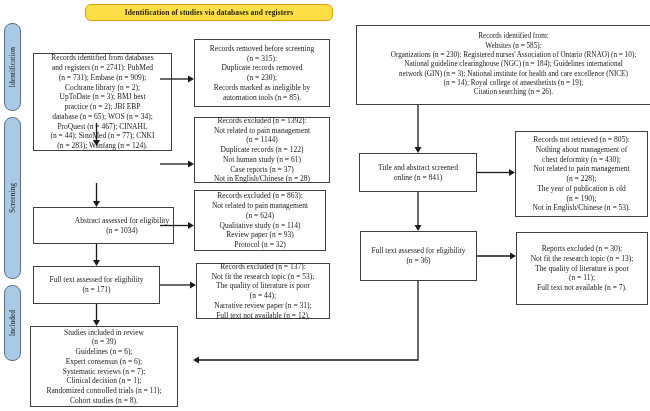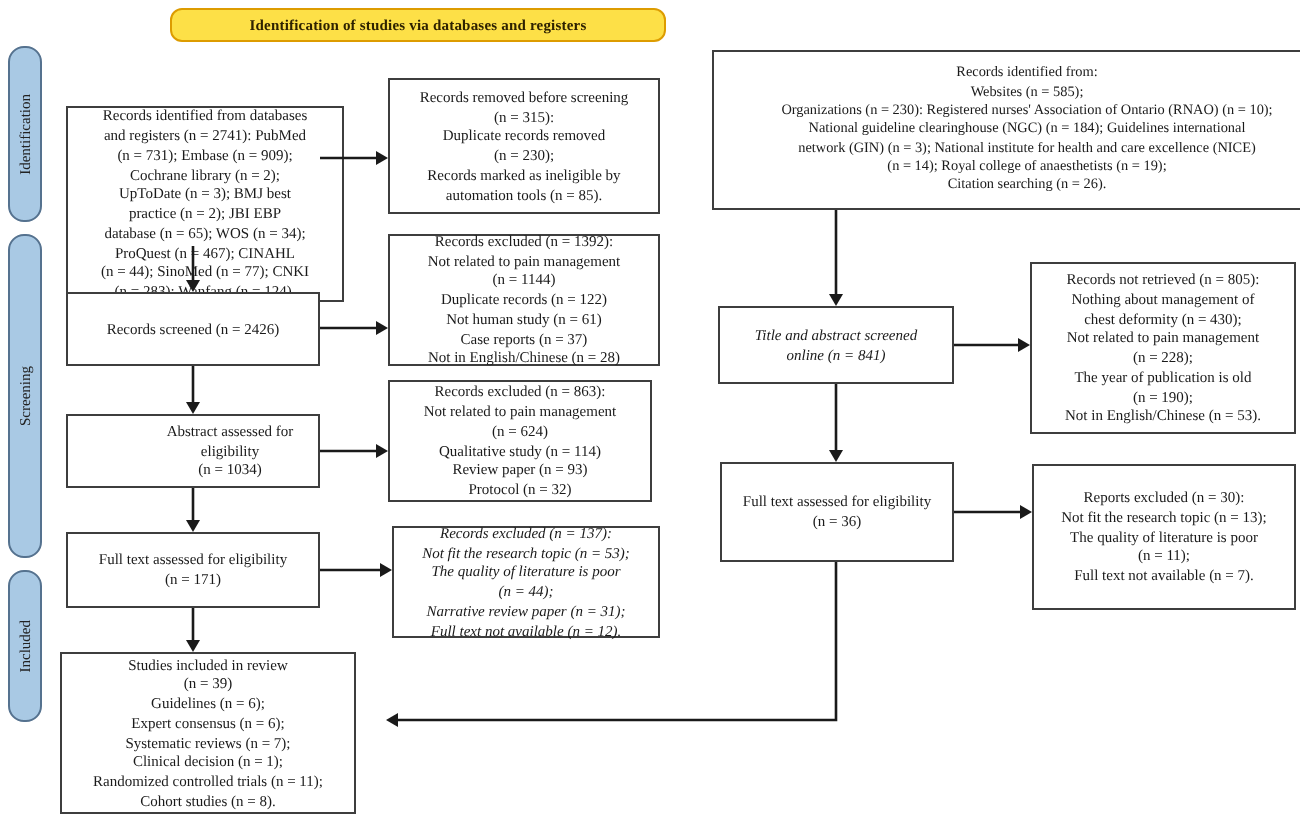--- a/index.html
+++ b/index.html
@@ -51,22 +51,21 @@
   <div class="fbox" style="left:33px;top:25px;width:139px;height:98px;margin-top:28px;">Records identified from databases
 and registers (n = 2741): PubMed
 (n = 731); Embase (n = 909);
 Cochrane library (n = 2);
 UpToDate (n = 3); BMJ best
 practice (n = 2); JBI EBP
 database (n = 65); WOS (n = 34);
 ProQuest (n = 467); CINAHL
 (n = 44); SinoMed (n = 77); CNKI
 (n = 283); Wanfang (n = 124).</div>
-  <div class="fbox" style="left:33px;top:146px;width:127px;height:37px;">Records screened (n = 2426)</div>
-  <div class="fbox" style="left:33px;top:207px;width:127px;height:37px;padding-left:40px;">Abstract assessed for eligibility
+  <div class="fbox" style="left:33px;top:207px;width:141px;height:37px;padding-left:40px;">Abstract assessed for eligibility
 (n = 1034)</div>
   <div class="fbox" style="left:33px;top:266px;width:127px;height:38px;">Full text assessed for eligibility
 (n = 171)</div>
   <div class="fbox" style="left:30px;top:326px;width:148px;height:81px;">Studies included in review
 (n = 39)
 Guidelines (n = 6);
 Expert consensus (n = 6);
 Systematic reviews (n = 7);
 Clinical decision (n = 1);
 Randomized controlled trials (n = 11);
@@ -84,35 +83,35 @@
 Duplicate records (n = 122)
 Not human study (n = 61)
 Case reports (n = 37)
 Not in English/Chinese (n = 28)</div>
   <div class="fbox" style="left:194px;top:190px;width:132px;height:61px;">Records excluded (n = 863):
 Not related to pain management
 (n = 624)
 Qualitative study (n = 114)
 Review paper (n = 93)
 Protocol (n = 32)</div>
-  <div class="fbox" style="left:196px;top:263px;width:134px;height:56px;font-style:italic;">Records excluded (n = 137):
+  <div class="fbox" style="left:196px;top:263px;width:134px;height:56px;">Records excluded (n = 137):
 Not fit the research topic (n = 53);
 The quality of literature is poor
 (n = 44);
 Narrative review paper (n = 31);
 Full text not available (n = 12).</div>
 
   <div class="fbox small" style="left:356px;top:25px;width:315px;height:80px;">Records identified from:
 Websites (n = 585);
 Organizations (n = 230): Registered nurses' Association of Ontario (RNAO) (n = 10);
 National guideline clearinghouse (NGC) (n = 184); Guidelines international
 network (GIN) (n = 3); National institute for health and care excellence (NICE)
 (n = 14); Royal college of anaesthetists (n = 19);
 Citation searching (n = 26).</div>
-  <div class="fbox" style="left:359px;top:153px;width:118px;height:39px;font-style:italic;">Title and abstract screened
+  <div class="fbox" style="left:359px;top:153px;width:118px;height:39px;">Title and abstract screened
 online (n = 841)</div>
   <div class="fbox" style="left:360px;top:231px;width:117px;height:50px;">Full text assessed for eligibility
 (n = 36)</div>
   <div class="fbox" style="left:515px;top:131px;width:133px;height:86px;">Records not retrieved (n = 805):
 Nothing about management of
 chest deformity (n = 430);
 Not related to pain management
 (n = 228);
 The year of publication is old
 (n = 190);

